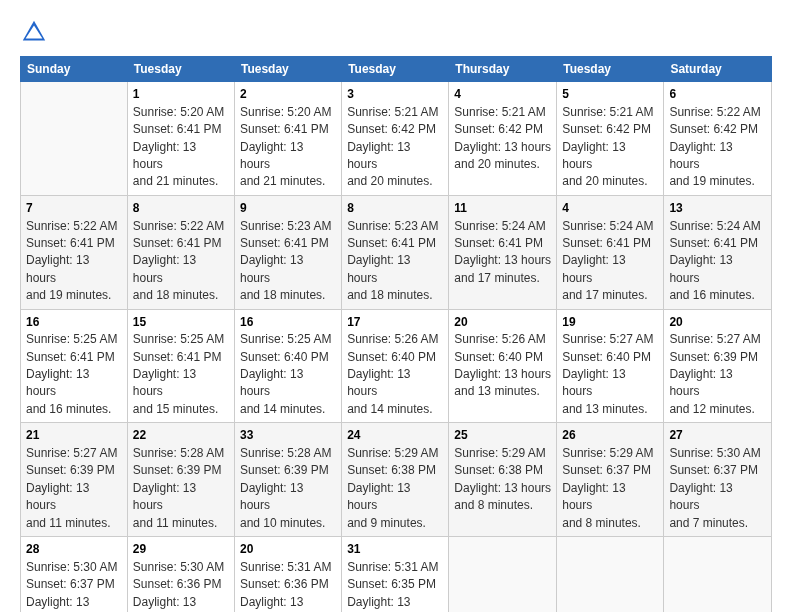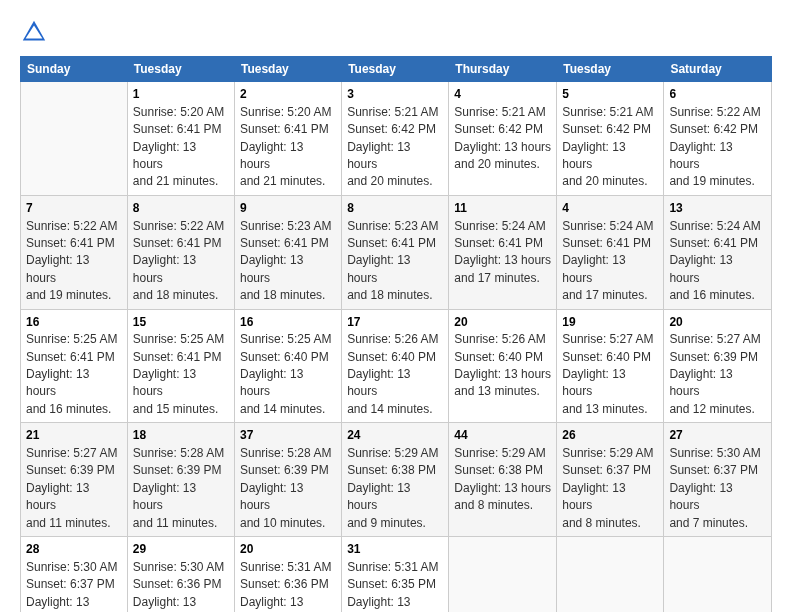--- a/index.html
+++ b/index.html
@@ -277,42 +277,42 @@
         </tr>
         <tr>
           <td>
             <span class="day-num">21</span>
             <div class="day-info" style="white-space: pre-line;">Sunrise: 5:27 AM
 Sunset: 6:39 PM
 Daylight: 13 hours
 and 11 minutes.</div>
           </td>
           <td>
-            <span class="day-num">18</span>
+            <span class="day-num">22</span>
             <div class="day-info" style="white-space: pre-line;">Sunrise: 5:28 AM
 Sunset: 6:39 PM
 Daylight: 13 hours
 and 11 minutes.</div>
           </td>
           <td>
-            <span class="day-num">37</span>
+            <span class="day-num">33</span>
             <div class="day-info" style="white-space: pre-line;">Sunrise: 5:28 AM
 Sunset: 6:39 PM
 Daylight: 13 hours
 and 10 minutes.</div>
           </td>
           <td>
             <span class="day-num">24</span>
             <div class="day-info" style="white-space: pre-line;">Sunrise: 5:29 AM
 Sunset: 6:38 PM
 Daylight: 13 hours
 and 9 minutes.</div>
           </td>
           <td>
-            <span class="day-num">44</span>
+            <span class="day-num">25</span>
             <div class="day-info" style="white-space: pre-line;">Sunrise: 5:29 AM
 Sunset: 6:38 PM
 Daylight: 13 hours
 and 8 minutes.</div>
           </td>
           <td>
             <span class="day-num">26</span>
             <div class="day-info" style="white-space: pre-line;">Sunrise: 5:29 AM
 Sunset: 6:37 PM
 Daylight: 13 hours

